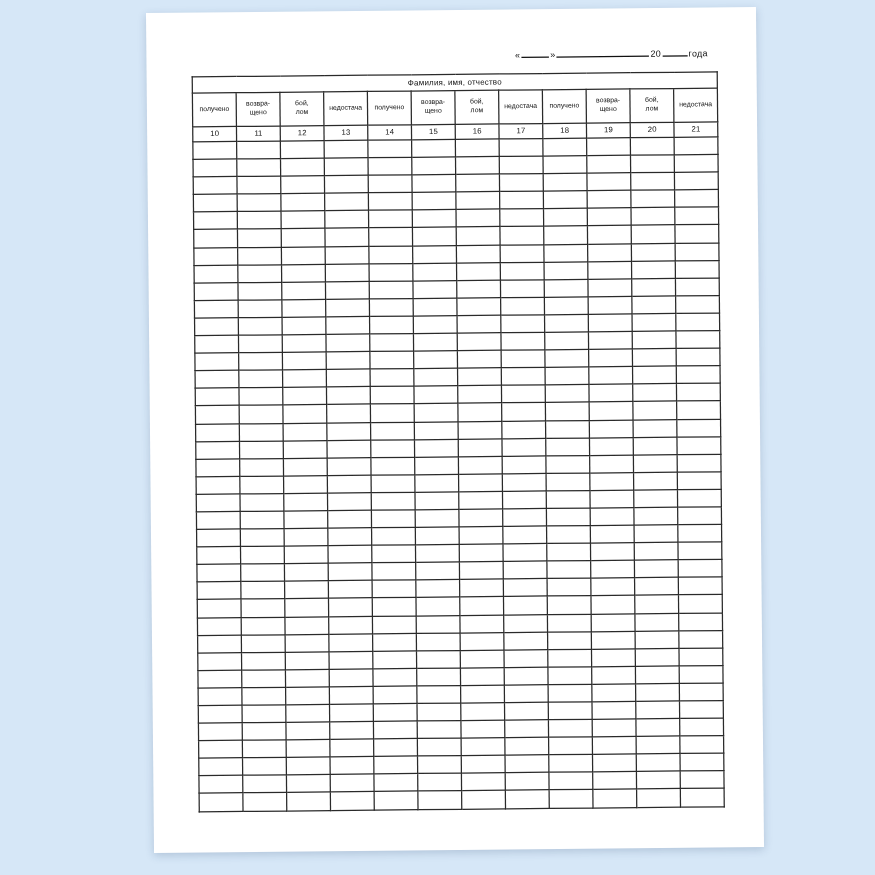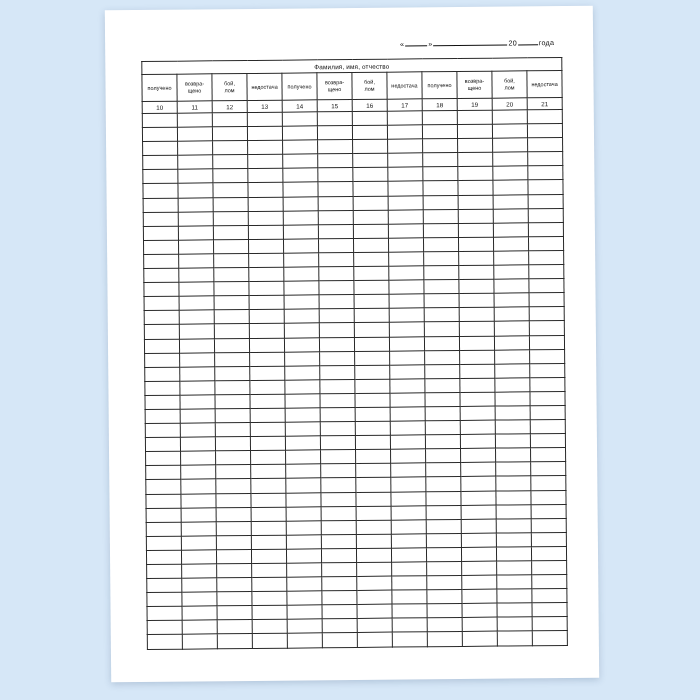--- a/index.html
+++ b/index.html
@@ -10,20 +10,21 @@
     width: 700px;
     height: 700px;
     background: #d6e7f7;
     font-family: "Liberation Sans", sans-serif;
     overflow: hidden;
   }
   #stage {
     position: relative;
     width: 564px;
     height: 700px;
+    margin-left: 12px;
   }
   
   #paper {
     position: absolute;
     left: 108px;
     top: 8px;
     width: 488px;
     height: 672px;
     background: #ffffff;
     box-shadow: 0 2px 7px rgba(40,70,110,0.22);

